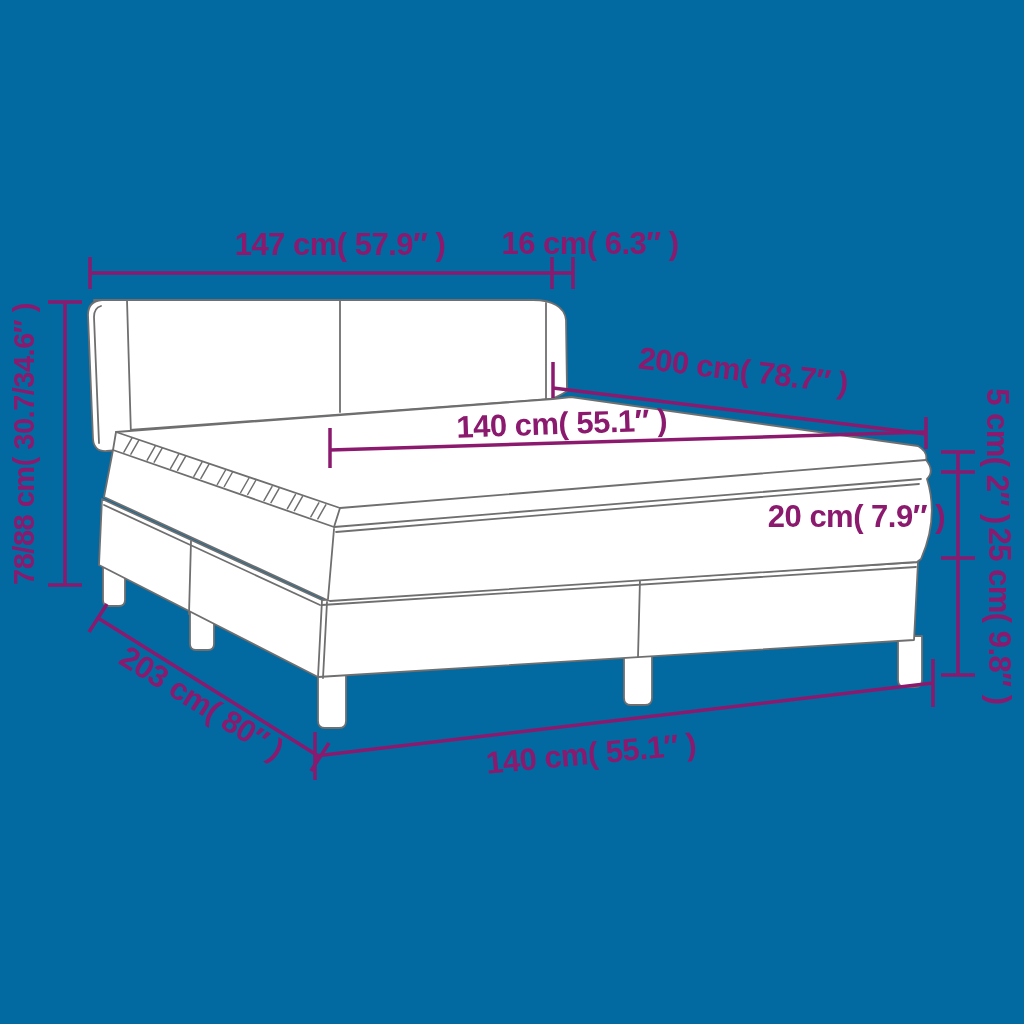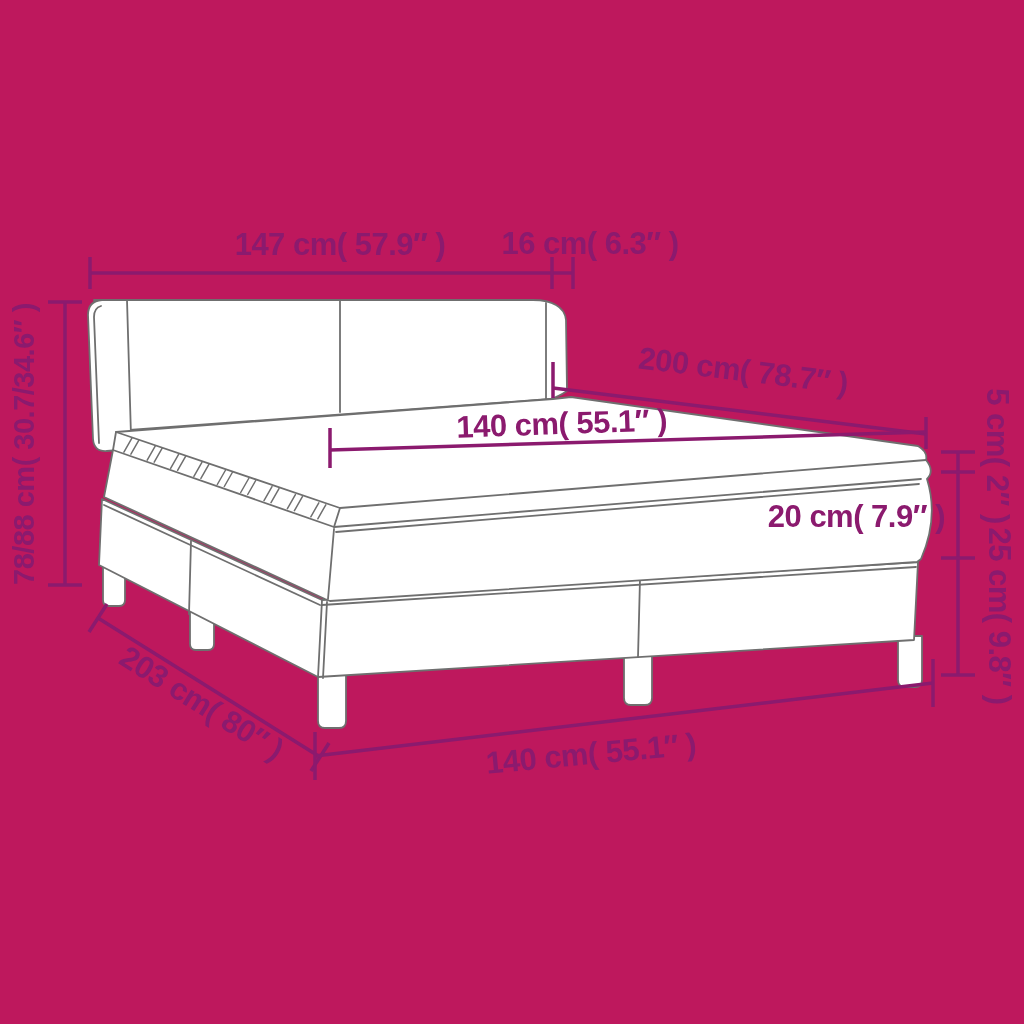--- a/index.html
+++ b/index.html
@@ -1,16 +1,16 @@
 <!DOCTYPE html>
 <html><head>
 <meta charset="utf-8">
 <style>
   html,body{margin:0;padding:0;background:#fff;}
-  .stage{width:1024px;height:1024px;position:relative;background:#be185d;overflow:hidden;}
+  .stage{width:1024px;height:1024px;position:relative;background:#0369a1;overflow:hidden;}
   svg{display:block;}
   .dim-label{
     font-family:"Liberation Sans","DejaVu Sans",sans-serif;
     font-weight:bold;
     font-size:31px;
     letter-spacing:-0.5px;
     fill:#8B1A6E;
   }
   .dim-label.small{font-size:29px;}
   .dim-stroke{stroke:#8B1A6E;stroke-width:3.5;fill:none;stroke-linecap:butt;}

